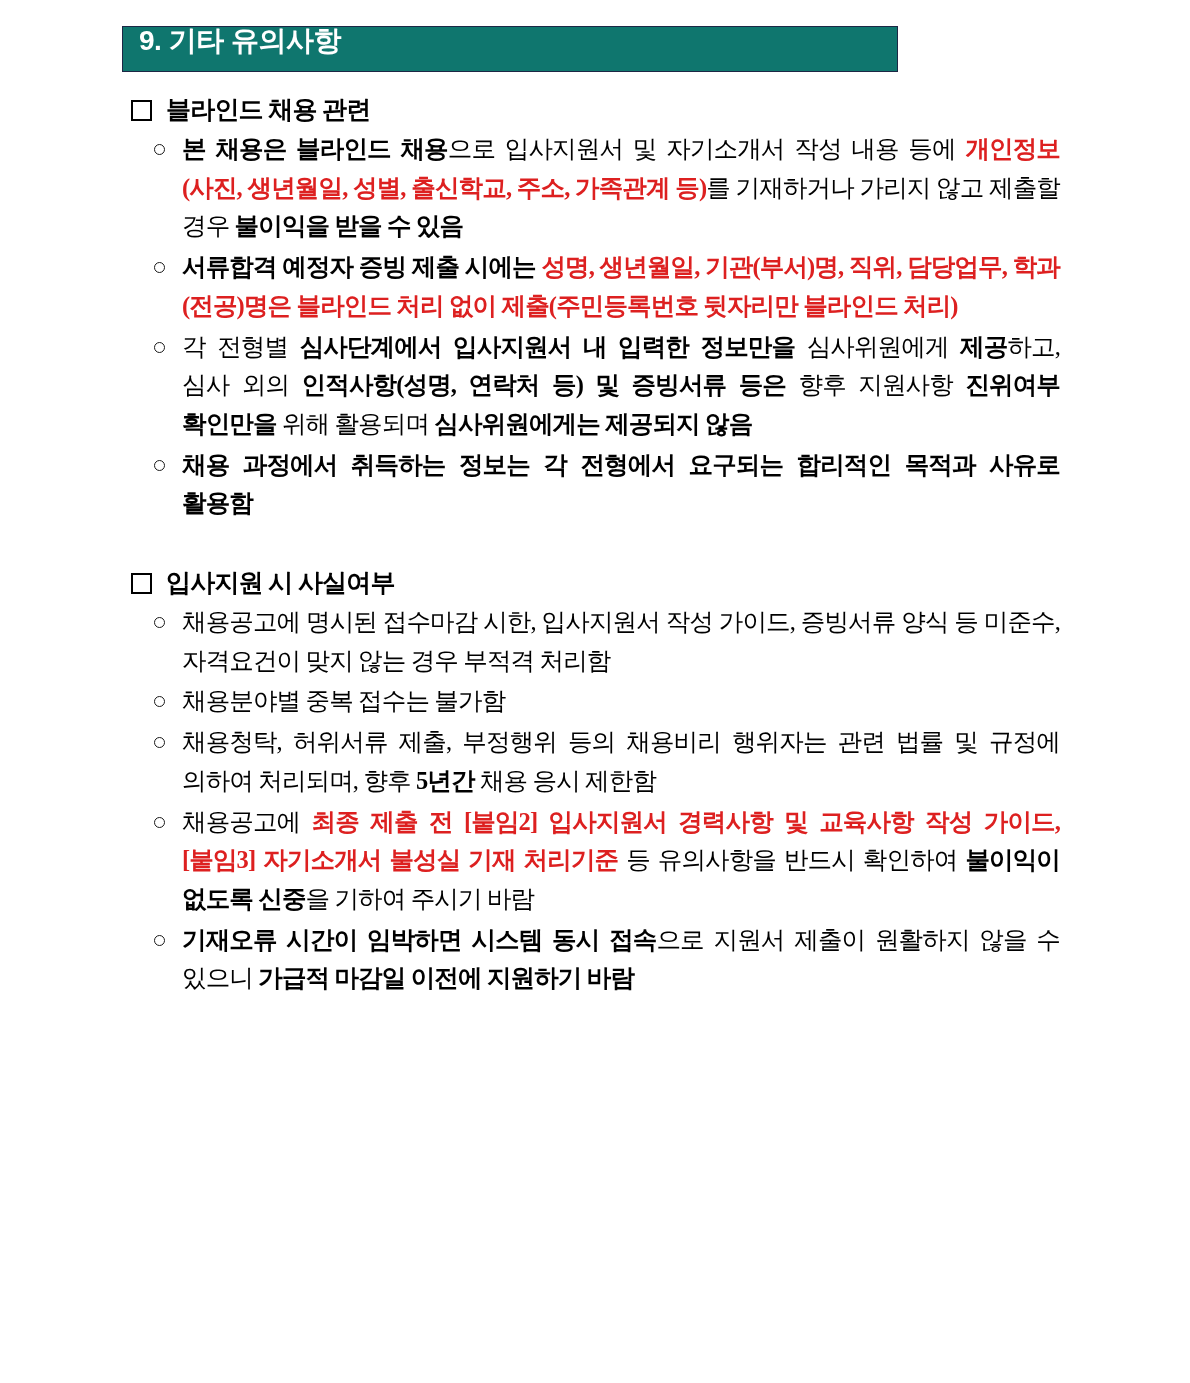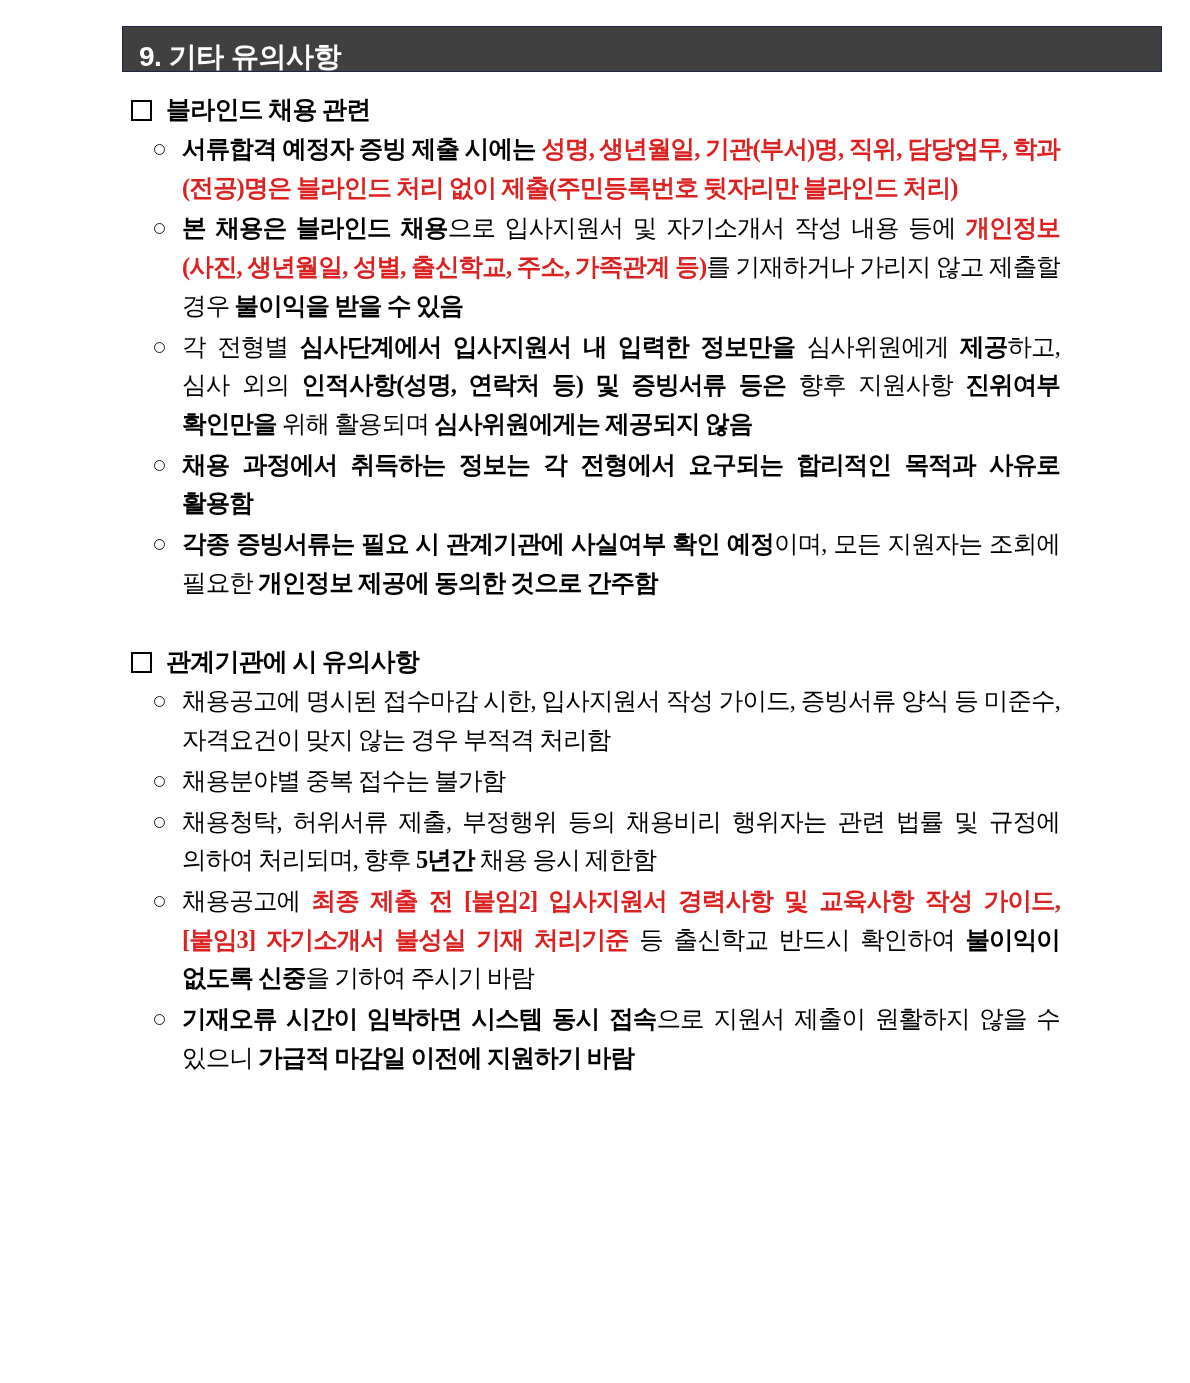--- a/index.html
+++ b/index.html
@@ -21,27 +21,27 @@
     height: 1383px;
     box-sizing: border-box;
     padding: 0;
     overflow: hidden;
   }
 
   
   .section-bar {
     position: relative;
     margin: 26px 0 0 122px;
-    width: 1040px;
+    width: 776px;
     height: 46px;
-    background: #404040;
+    background: #0f766e;
     border: 1px solid #1d2745;
     box-sizing: border-box;
     display: flex;
-    align-items: flex-end;
+    align-items: flex-start;
   }
   .section-bar-title {
     color: #ffffff;
     font-family: "Liberation Sans", "DejaVu Sans", sans-serif;
     font-size: 28px;
     font-weight: bold;
     letter-spacing: -0.5px;
     padding-left: 16px;
     line-height: 1;
     white-space: nowrap;
@@ -130,35 +130,34 @@
   </div>
 
   <div class="content">
 
   <div class="group">
         <div class="group-head">
           <span class="checkbox-glyph"></span>
           <span class="group-head-label">블라인드 채용 관련</span>
         </div>
         <ul class="bullets">
+          <li class="bullet"><span class="txt"><span class="r-bold">본 채용은 블라인드 채용</span><span class="r-reg">으로 입사지원서 및 자기소개서 작성 내용 등에 </span><span class="r-red">개인정보(사진, 생년월일, 성별, 출신학교, 주소, 가족관계 등)</span><span class="r-reg">를 기재하거나 가리지 않고 제출할 경우 </span><span class="r-bold">불이익을 받을 수 있음</span></span></li>
           <li class="bullet"><span class="txt"><span class="r-bold">서류합격 예정자 증빙 제출 시에는 </span><span class="r-red">성명, 생년월일, 기관(부서)명, 직위, 담당업무, 학과(전공)명은 블라인드 처리 없이 제출(주민등록번호 뒷자리만 블라인드 처리)</span></span></li>
-          <li class="bullet"><span class="txt"><span class="r-bold">본 채용은 블라인드 채용</span><span class="r-reg">으로 입사지원서 및 자기소개서 작성 내용 등에 </span><span class="r-red">개인정보(사진, 생년월일, 성별, 출신학교, 주소, 가족관계 등)</span><span class="r-reg">를 기재하거나 가리지 않고 제출할 경우 </span><span class="r-bold">불이익을 받을 수 있음</span></span></li>
           <li class="bullet"><span class="txt"><span class="r-reg">각 전형별 </span><span class="r-bold">심사단계에서 입사지원서 내 입력한 정보만을 </span><span class="r-reg">심사위원에게 </span><span class="r-bold">제공</span><span class="r-reg">하고, 심사 외의 </span><span class="r-bold">인적사항(성명, 연락처 등) 및 증빙서류 등은 </span><span class="r-reg">향후 지원사항 </span><span class="r-bold">진위여부 확인만을 </span><span class="r-reg">위해 활용되며 </span><span class="r-bold">심사위원에게는 제공되지 않음</span></span></li>
           <li class="bullet"><span class="txt"><span class="r-bold">채용 과정에서 취득하는 정보는 각 전형에서 요구되는 합리적인 목적과 사유로 활용함</span></span></li>
-          <li class="bullet"><span class="txt"><span class="r-bold">각종 증빙서류는 필요 시 관계기관에 사실여부 확인 예정</span><span class="r-reg">이며, 모든 지원자는 조회에 필요한 </span><span class="r-bold">개인정보 제공에 동의한 것으로 간주함</span></span></li>
         </ul>
       </div>
       <div class="group second">
         <div class="group-head">
           <span class="checkbox-glyph"></span>
-          <span class="group-head-label">관계기관에 시 유의사항</span>
+          <span class="group-head-label">입사지원 시 사실여부</span>
         </div>
         <ul class="bullets">
           <li class="bullet"><span class="txt"><span class="r-reg">채용공고에 명시된 접수마감 시한, 입사지원서 작성 가이드, 증빙서류 양식 등 미준수, 자격요건이 맞지 않는 경우 부적격 처리함</span></span></li>
           <li class="bullet"><span class="txt"><span class="r-reg">채용분야별 중복 접수는 불가함</span></span></li>
           <li class="bullet"><span class="txt"><span class="r-reg">채용청탁, 허위서류 제출, 부정행위 등의 채용비리 행위자는 관련 법률 및 규정에 의하여 처리되며, 향후 </span><span class="r-bold">5년간</span><span class="r-reg"> 채용 응시 제한함</span></span></li>
-          <li class="bullet"><span class="txt"><span class="r-reg">채용공고에 </span><span class="r-red">최종 제출 전 [붙임2] 입사지원서 경력사항 및 교육사항 작성 가이드, [붙임3] 자기소개서 불성실 기재 처리기준 </span><span class="r-reg">등 출신학교 반드시 확인하여 </span><span class="r-bold">불이익이 없도록 신중</span><span class="r-reg">을 기하여 주시기 바람</span></span></li>
+          <li class="bullet"><span class="txt"><span class="r-reg">채용공고에 </span><span class="r-red">최종 제출 전 [붙임2] 입사지원서 경력사항 및 교육사항 작성 가이드, [붙임3] 자기소개서 불성실 기재 처리기준 </span><span class="r-reg">등 유의사항을 반드시 확인하여 </span><span class="r-bold">불이익이 없도록 신중</span><span class="r-reg">을 기하여 주시기 바람</span></span></li>
           <li class="bullet"><span class="txt"><span class="r-bold">기재오류 시간이 임박하면 시스템 동시 접속</span><span class="r-reg">으로 지원서 제출이 원활하지 않을 수 있으니 </span><span class="r-bold">가급적 마감일 이전에 지원하기 바람</span></span></li>
         </ul>
       </div>
     </div>
 
 </div>
 
 </body></html>

